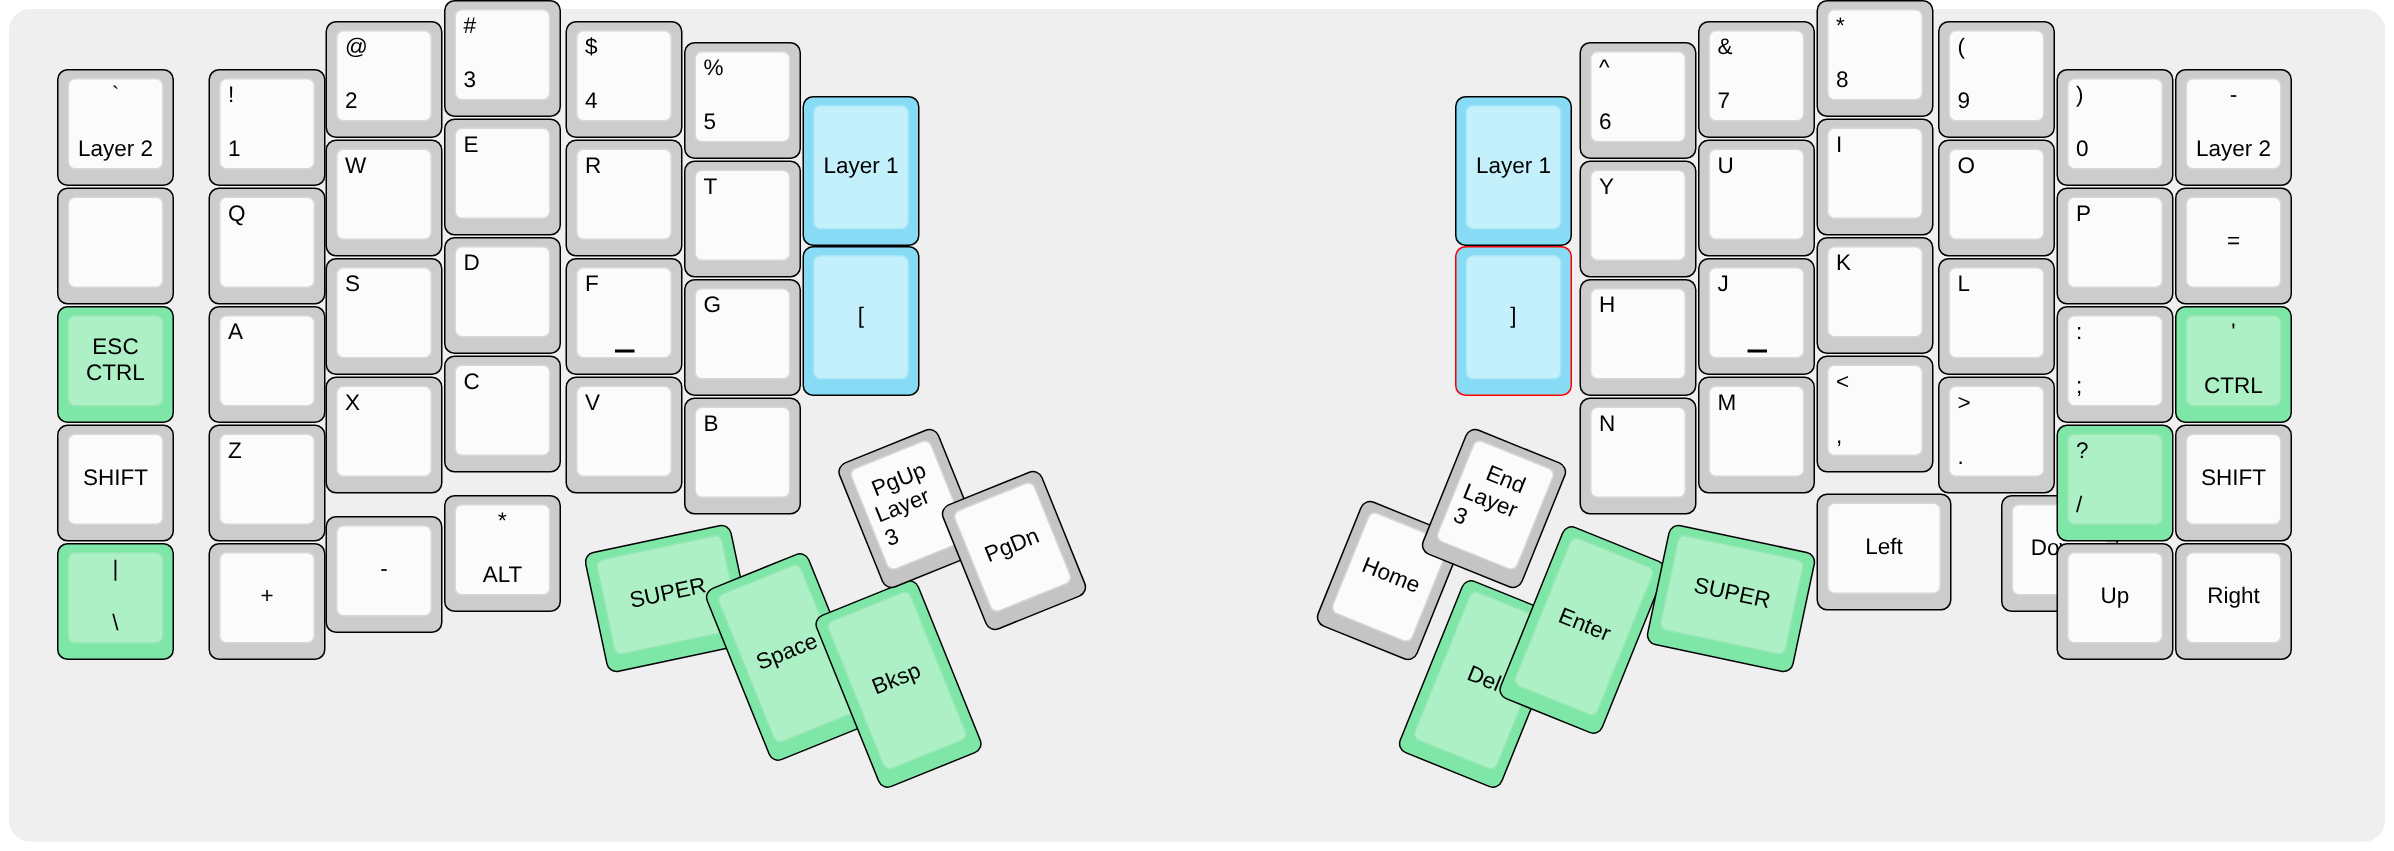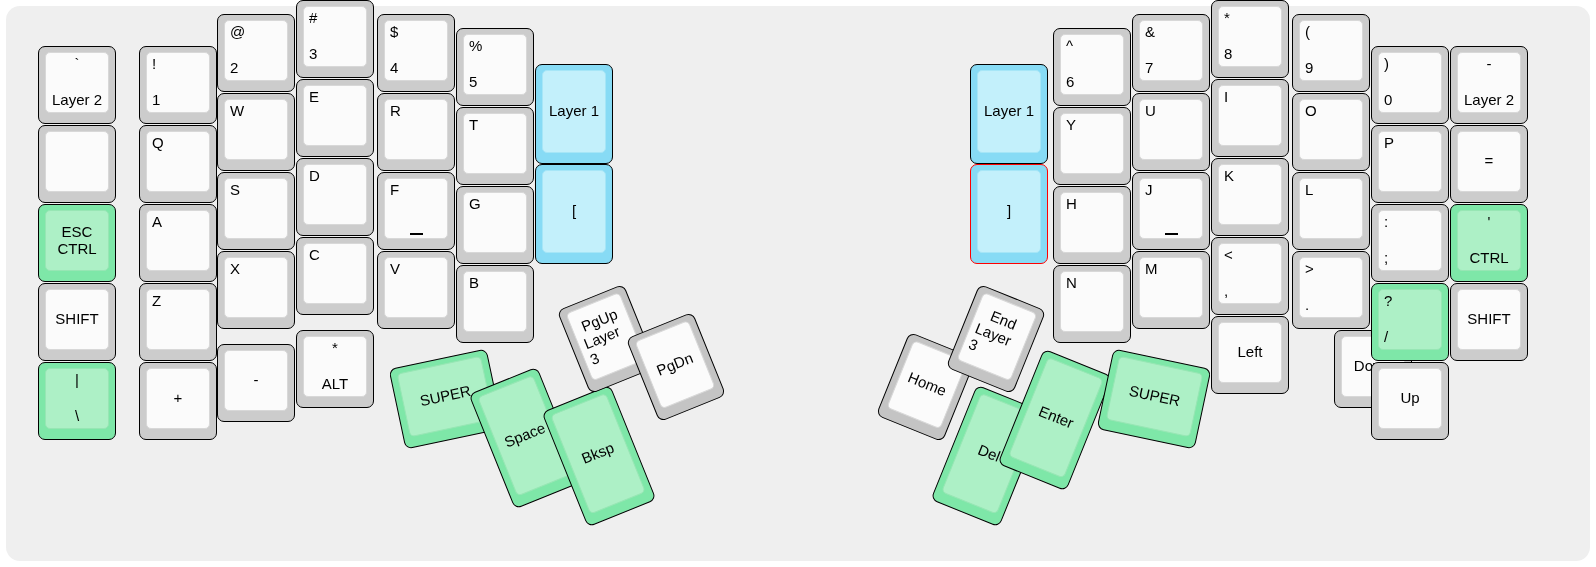--- a/index.html
+++ b/index.html
@@ -385,21 +385,21 @@
         </div>
       </div>
       <div class="key " style="left: 1205px; top: 231px; width: 78px; height: 78px;">
         <div class="outer"></div>
         <div class="inner"></div>
         <div class="legends stackL">
           <span class="top">&lt;</span>
           <span class="bot">,</span>
         </div>
       </div>
-      <div class="key " style="left: 1205px; top: 310px; width: 78px; height: 78px;">
+      <div class="key " style="left: 1205px; top: 323px; width: 90px; height: 78px;">
         <div class="outer"></div>
         <div class="inner"></div>
         <div class="legends lg-c">
           <span class="bot">Left</span>
         </div>
       </div>
       <div class="key " style="left: 1286px; top: 8px; width: 78px; height: 78px;">
         <div class="outer"></div>
         <div class="inner"></div>
         <div class="legends stackL">
@@ -497,20 +497,27 @@
           <span class="bot">CTRL</span>
         </div>
       </div>
       <div class="key " style="left: 1444px; top: 277px; width: 78px; height: 78px;">
         <div class="outer"></div>
         <div class="inner"></div>
         <div class="legends lg-c">
           <span class="bot">SHIFT</span>
         </div>
       </div>
+      <div class="key " style="left: 1444px; top: 356px; width: 78px; height: 78px;">
+        <div class="outer"></div>
+        <div class="inner"></div>
+        <div class="legends lg-c">
+          <span class="bot">Right</span>
+        </div>
+      </div>
       <div class="key k-green rot" style="left: 390px; top: 352px; width: 100px; height: 82px; transform: rotate(-12deg);">
         <div class="outer"></div>
         <div class="inner"></div>
         <div class="legends lg-c">
           <span class="bot">SUPER</span>
         </div>
       </div>
       <div class="key k-green rot" style="left: 483px; top: 370px; width: 74px; height: 124px; transform: rotate(-22deg);">
         <div class="outer"></div>
         <div class="inner"></div>

